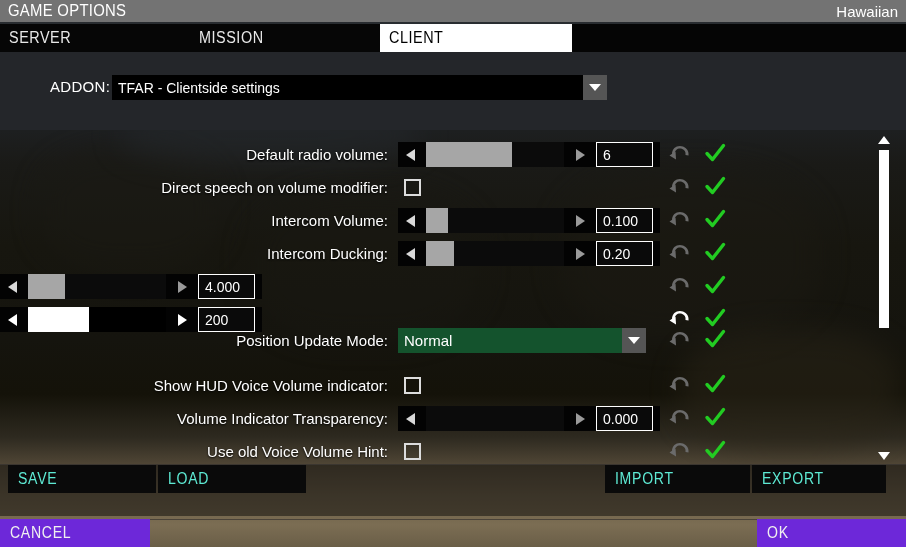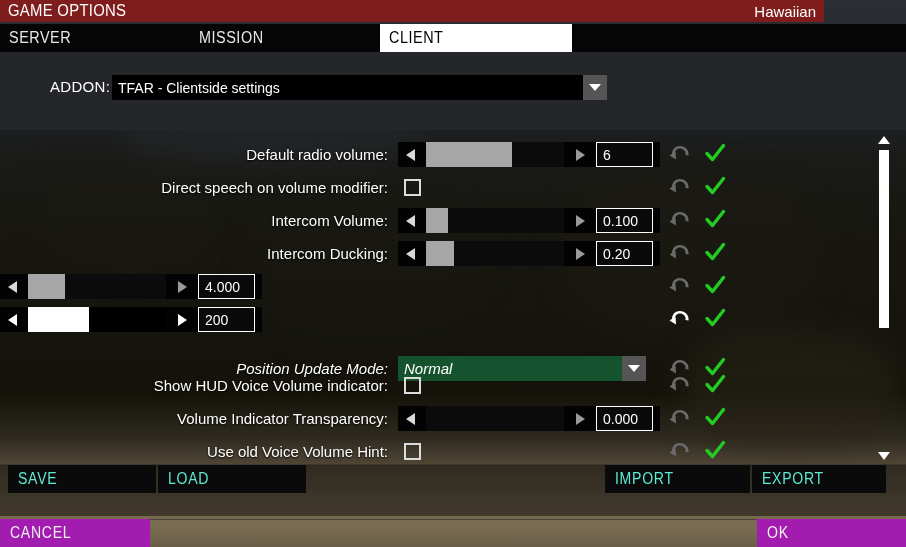--- a/index.html
+++ b/index.html
@@ -29,22 +29,22 @@
   }
   .bg-blob {
     position: absolute;
     border-radius: 40%;
     filter: blur(14px);
     opacity: .5;
   }
 
   
   .titlebar {
-    position: absolute; left: 0; top: 0; width: 824px; height: 22px;
-    background: #7f1d1d;
+    position: absolute; left: 0; top: 0; width: 906px; height: 22px;
+    background: #737373;
     display: flex; align-items: center; justify-content: space-between;
     padding: 0 8px;
   }
   .titlebar .t-left {
     color: #fff; font-size: 16px; letter-spacing: .3px;
     font-family: "Liberation Sans Narrow", "Liberation Sans", sans-serif;
     transform: scaleX(.93); transform-origin: left center;
   }
   .titlebar .t-right {
     color: #fff; font-size: 15px;
@@ -234,21 +234,21 @@
   #btn-load   { left: 158px; width: 148px; }
   #btn-import { left: 605px; width: 145px; }
   #btn-export { left: 752px; width: 134px; }
 
   
   .footer {
     position: absolute; left: 0; top: 519px; width: 906px; height: 28px;
   }
   .fbtn {
     position: absolute; top: 0; height: 28px;
-    background: #a21caf;
+    background: #6d28d9;
     display: flex; align-items: center; padding-left: 10px;
     color: #f0f0f0; font-size: 16px; letter-spacing: .8px;
     font-family: "Liberation Sans Narrow", "Liberation Sans", sans-serif;
     cursor: pointer;
   }
   .fbtn > span { display: inline-block; transform: scaleX(.88); transform-origin: left center; }
   #btn-cancel { left: 0;   width: 150px; }
   #btn-ok     { left: 757px; width: 149px; }
   .footer-sep {
     position: absolute; left: 0; top: 0; width: 906px; height: 1px;
@@ -438,21 +438,21 @@
 <svg viewBox="0 0 24 22" width="24" height="22" aria-hidden="true">
   <path d="M4 12 C4 5.5 10 2.5 15 4.5 C19 6 21 9.5 20.5 13.5 L17.5 13
            C18 10 16.5 7.6 13.8 6.8 C10.3 5.7 6.8 7.8 6.6 11.8 Z" fill="#ffffff"></path>
   <path d="M7.5 9.5 L1.5 13.5 L8 17.5 Z" fill="#ffffff"></path>
 </svg></div>
         <div class="check">
 <svg viewBox="0 0 22 22" width="22" height="22" aria-hidden="true">
   <path d="M3 11.5 L8.5 17.5 L19.5 3.5" stroke="#22cc22" stroke-width="3.4" fill="none" stroke-linecap="round" stroke-linejoin="round"></path>
 </svg></div>
       </div>
-      <div class="row" style="top: 220px; font-style: italic;">
+      <div class="row" style="top: 192px;">
         <div class="lbl">Position Update Mode:</div>
         <div class="ctrl">
           <div class="row-combo">
             <div class="val">Normal</div>
             <div class="combo-arrow">
               <i></i>
             </div>
           </div>
         </div>
         <div class="undo">

